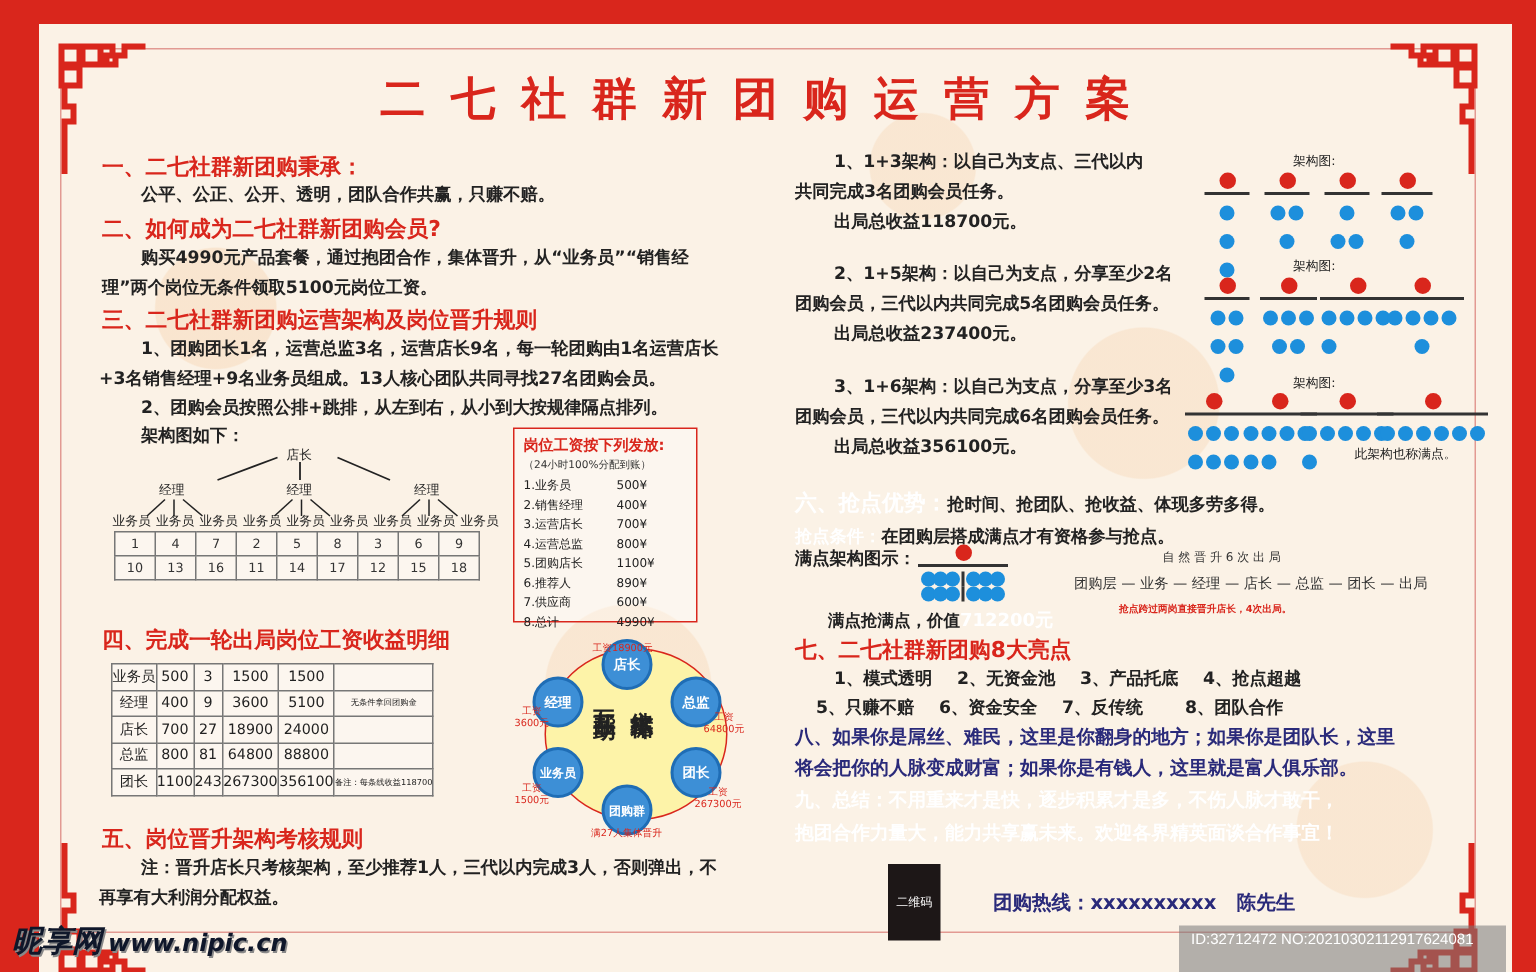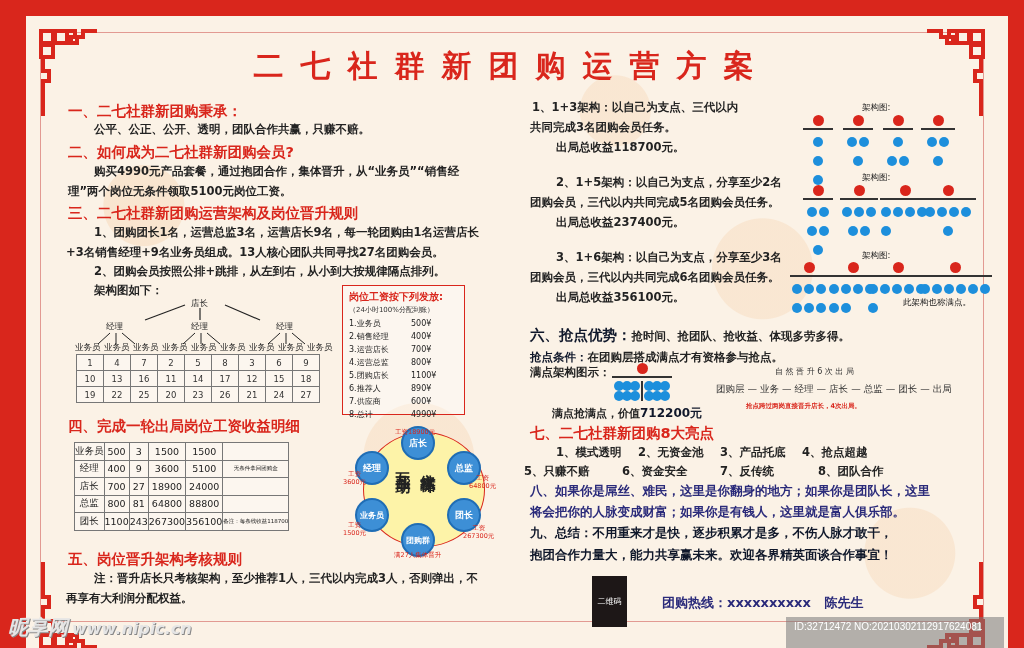--- a/index.html
+++ b/index.html
@@ -25,25 +25,25 @@
 .wage .wr{display:flex;font-size:8px;color:#222;line-height:13px}
 .wage .wr span:first-child{width:62px}
 .node{position:absolute;width:34px;height:34px;border-radius:50%;background:#3d8fd6;border:2px solid #1f6db5;color:#fff;font-size:9px;font-weight:bold;display:flex;align-items:center;justify-content:center}
 .ring{position:absolute;left:363px;top:432px;width:122px;height:115px;border-radius:50%;background:#fdf3a8;border:1px solid #d9261c}
 .lbl{position:absolute;color:#d9261c;font-size:6.5px;white-space:nowrap;text-align:center;line-height:8px}
 .vtext{position:absolute;font-size:15px;font-weight:bold;color:#222;writing-mode:vertical-rl;letter-spacing:2px}
 .dots{position:absolute}
 .dot{display:inline-block;width:10px;height:10px;border-radius:50%;background:#1d8fdc;margin:0 1px}
 .rdot{width:11px;height:11px;border-radius:50%;background:#d9261c;margin:0 auto 2px}
 .bar{height:2px;background:#333;margin-bottom:2px}
-.hl{color:#0f172a}
+.hl{color:#ffffff}
 .blue{color:#2a2a7a}
 .qr{position:absolute;left:592px;top:576px;width:35px;height:51px;background:#1d1717;color:#fff;font-size:8px;display:flex;align-items:center;justify-content:center}
 .wm{position:absolute;left:786px;top:617px;width:218px;height:35px;background:rgba(120,120,120,.55);color:#fff;font-size:10px;line-height:19px;padding-left:8px;white-space:nowrap;font-family:"Liberation Sans",sans-serif}
-.logo{position:absolute;left:8px;top:614px;color:#e5e5e5;font-size:20px;font-weight:bold;font-style:italic;text-shadow:1px 1px 0 #888;white-space:nowrap}
+.logo{position:absolute;left:8px;top:614px;color:#0f172a;font-size:20px;font-weight:bold;font-style:italic;text-shadow:1px 1px 0 #888;white-space:nowrap}
 .logo small{font-size:16px;margin-left:4px}
 </style>
 </head>
 <body>
 
 <div class="board"></div>
 <div class="frame-line" style="left:40px;top:32px;width:944px;height:590px"></div>
 
 <svg class="corner" style="left:38px;top:28px" viewBox="0 0 62 90">
     <path d="M3 3h12v12H3zM17 3h12v12H17zM3 17h12v12H3zM31 3h6v6h-4v6h6v-6h6v-6h14" fill="none" stroke="#d9261c" stroke-width="4"></path>
@@ -121,31 +121,20 @@
   <td>10</td>
         <td>13</td>
         <td>16</td>
         <td>11</td>
         <td>14</td>
         <td>17</td>
         <td>12</td>
         <td>15</td>
         <td>18</td>
  </tr>
- <tr>
-  <td>19</td>
-        <td>22</td>
-        <td>25</td>
-        <td>20</td>
-        <td>23</td>
-        <td>26</td>
-        <td>21</td>
-        <td>24</td>
-        <td>27</td>
- </tr>
 </tbody>
   </table>
 
 <div class="wage">
  <div class="wt">岗位工资按下列发放:</div>
  <div class="ws">（24小时100%分配到账）</div>
  <div class="wr">
       <span>1.业务员</span>
       <span>500¥</span>
     </div>
@@ -242,21 +231,21 @@
 <div class="lbl" style="left:394px;top:551px">满27人集体晋升</div>
 <div class="lbl" style="left:343px;top:521px;white-space:pre">工资
 1500元</div>
 <div class="lbl" style="left:343px;top:470px;white-space:pre">工资
 3600元</div>
 
 <div class="h" style="left:68px;top:550px">五、岗位晋升架构考核规则</div>
 <div class="t" style="left:94px;top:568px">注：晋升店长只考核架构，至少推荐1人，三代以内完成3人，否则弹出，不</div>
 <div class="t" style="left:66px;top:588px">再享有大利润分配权益。</div>
 
-<div class="t" style="left:532px;top:97px">1、1+3架构：以自己为支点、三代以内</div>
+<div class="t" style="left:556px;top:97px">1、1+3架构：以自己为支点、三代以内</div>
 <div class="t" style="left:530px;top:117px">共同完成3名团购会员任务。</div>
 <div class="t" style="left:556px;top:137px">出局总收益118700元。</div>
 <div class="t" style="left:556px;top:172px">2、1+5架构：以自己为支点，分享至少2名</div>
 <div class="t" style="left:530px;top:192px">团购会员，三代以内共同完成5名团购会员任务。</div>
 <div class="t" style="left:556px;top:212px">出局总收益237400元。</div>
 <div class="t" style="left:556px;top:247px">3、1+6架构：以自己为支点，分享至少3名</div>
 <div class="t" style="left:530px;top:267px">团购会员，三代以内共同完成6名团购会员任务。</div>
 <div class="t" style="left:556px;top:287px">出局总收益356100元。</div>
 
 <div class="s" style="left:862px;top:102px">架构图:</div>
@@ -298,21 +287,21 @@
 <div class="s" style="left:716px;top:383px;color:#333;font-size:9.5px">团购层 — 业务 — 经理 — 店长 — 总监 — 团长 — 出局</div>
 <div class="s" style="left:746px;top:402px;color:#d9261c;font-size:6.5px;font-weight:bold">抢点跨过两岗直接晋升店长，4次出局。</div>
 
 <div class="h" style="left:530px;top:424px">七、二七社群新团购8大亮点</div>
 <div style="position:absolute;left:556px;top:442px;display:flex;gap:0">
  <span class="t" style="position:static;width:82px">1、模式透明</span>
  <span class="t" style="position:static;width:82px">2、无资金池</span>
  <span class="t" style="position:static;width:82px">3、产品托底</span>
  <span class="t" style="position:static;width:82px">4、抢点超越</span>
 </div>
-<div style="position:absolute;left:524px;top:461px;display:flex;gap:16px">
+<div style="position:absolute;left:544px;top:461px;display:flex;gap:0">
  <span class="t" style="position:static;width:82px">5、只赚不赔</span>
  <span class="t" style="position:static;width:82px">6、资金安全</span>
  <span class="t" style="position:static;width:82px">7、反传统</span>
  <span class="t" style="position:static;width:82px">8、团队合作</span>
 </div>
 
 <div class="t blue" style="left:530px;top:481px;font-size:12.5px">八、如果你是屌丝、难民，这里是你翻身的地方；如果你是团队长，这里</div>
 <div class="t blue" style="left:530px;top:502px;font-size:12.5px">将会把你的人脉变成财富；如果你是有钱人，这里就是富人俱乐部。</div>
 
 <div class="t hl" style="left:530px;top:523px;font-size:12.5px">九、总结：不用重来才是快，逐步积累才是多，不伤人脉才敢干，</div>

